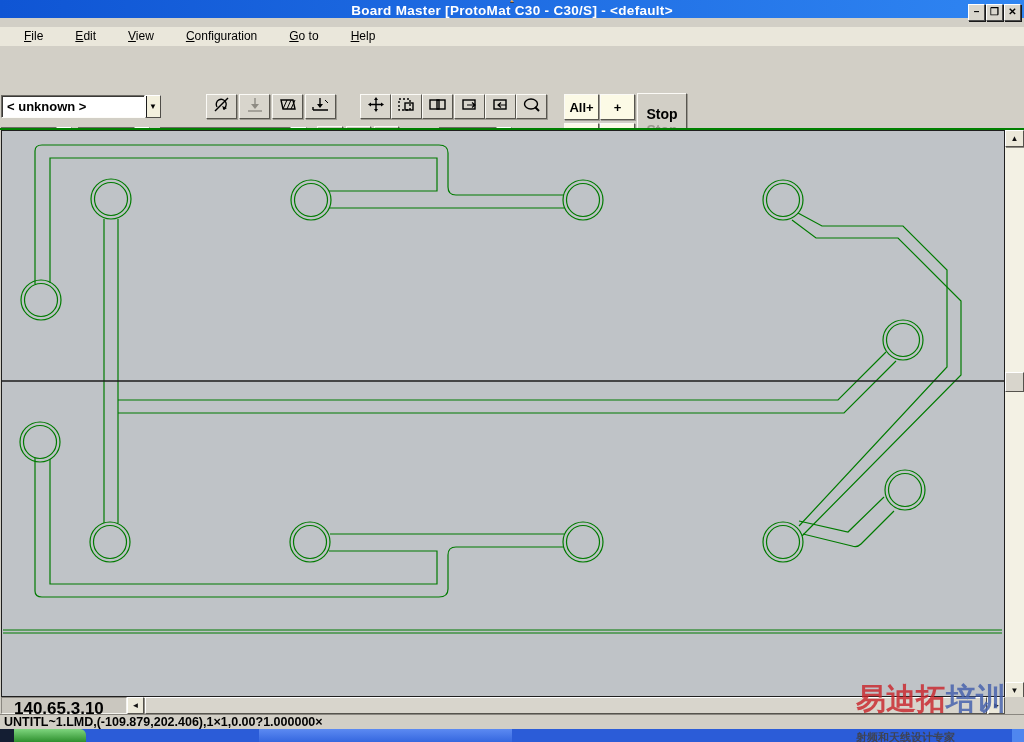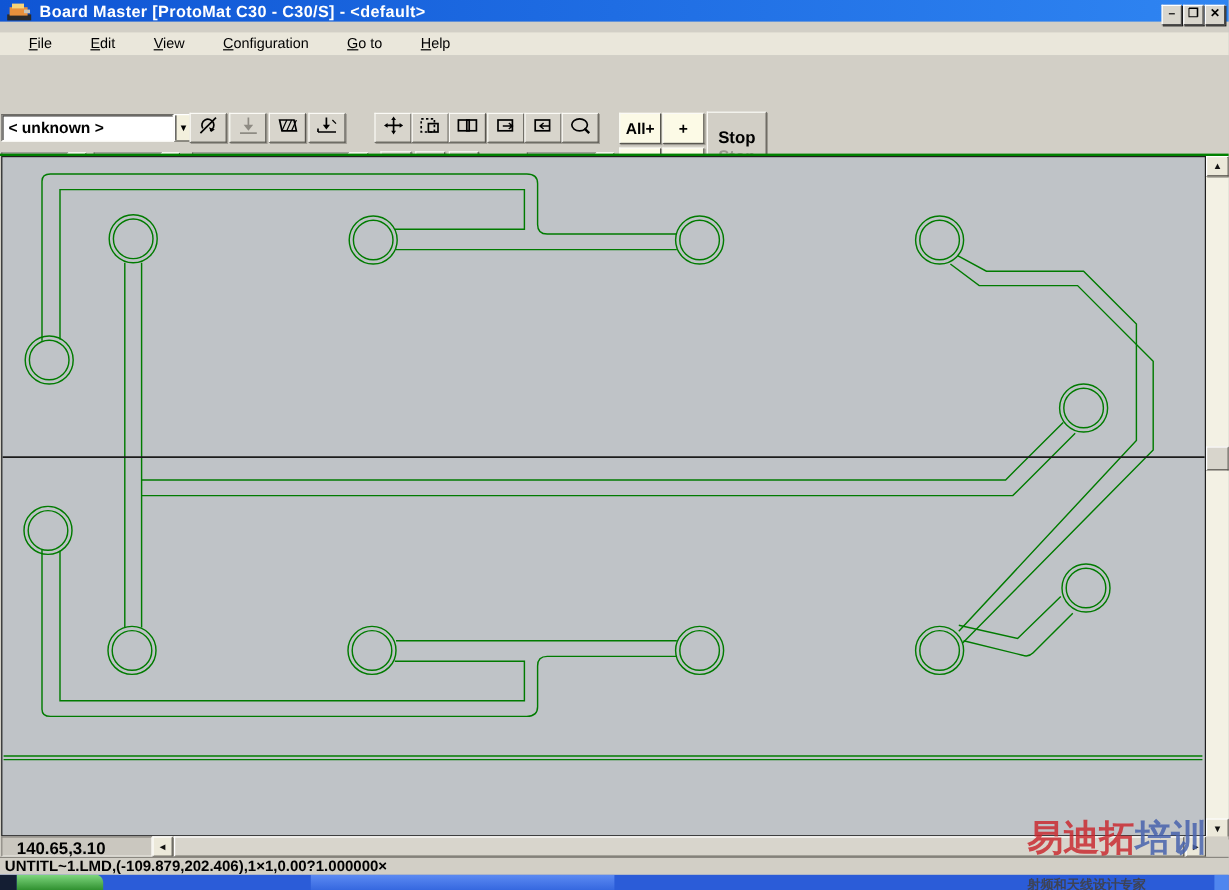--- a/index.html
+++ b/index.html
@@ -3,37 +3,37 @@
 <meta charset="utf-8">
 <style>
   html,body{margin:0;padding:0;}
   body{width:1024px;height:742px;overflow:hidden;background:#d2cfc6;
        font-family:"Liberation Sans",sans-serif;position:relative;
        -webkit-font-smoothing:none;}
   *{box-sizing:border-box;}
 
   
   .titlebar{position:absolute;left:0;top:0;width:1024px;height:18px;
-    background:linear-gradient(90deg,#0f55d4,#2f85f2);display:flex;align-items:center;}
+    background:linear-gradient(90deg,#0f55d4,#2f85f2);display:flex;align-items:center;flex-direction:column;}
   .title-icon{width:22px;height:17px;margin:0 6px 0 5px;}
   .title-text{color:#fff;font-weight:bold;font-size:13.5px;letter-spacing:.3px;}
   .title-btns{position:absolute;right:3px;top:4px;display:flex;gap:1px;}
   .tbtn{width:17px;height:17px;background:#d9d6cd;border:1px solid;
     border-color:#fff #4d4d4d #4d4d4d #fff;box-shadow:1px 1px 0 #1a1a1a;
     font-size:10px;font-weight:bold;line-height:14px;text-align:center;color:#000;}
 
   .menubar{position:absolute;left:0;top:27px;width:1024px;height:19px;
     background:#eae7db;display:flex;align-items:center;font-size:12px;color:#000;}
   .menu-item{padding:2px 8px 3px 24px;}
   .menu-item u{text-decoration:underline;}
 
   .toolbar{position:absolute;left:0;top:46px;width:1024px;height:82px;background:#d2cfc6;}
 
   .raised{background:#d8d5cc;border:1px solid;border-color:#fbfaf6 #58564f #58564f #fbfaf6;
-    box-shadow:1px 1px 0 #9d9a92;}
+    box-shadow:1px 1px 0 #9d9a92;margin-left:48px;}
   .cream{background:#fcfae6;}
   .sunken-field{background:#fff;border:1px solid;border-color:#6e6c66 #fdfcf8 #fdfcf8 #6e6c66;
     box-shadow:inset 1px 1px 0 #3a3936;}
   .cellpanel{background:#cac7bf;border:1px solid;border-color:#8a8780 #f4f3ee #f4f3ee #8a8780;}
 
   .combo{position:absolute;display:flex;}
   .combo .cval{flex:1;background:#fff;border:1px solid;border-color:#6e6c66 #fdfcf8 #fdfcf8 #6e6c66;
      box-shadow:inset 1px 1px 0 #3a3936;font-weight:bold;font-size:13px;padding:3px 2px 0 5px;
      white-space:nowrap;overflow:hidden;}
   .combo .cdd{width:16px;background:#f3f0dd;border:1px solid;border-color:#fff #4f4d48 #4f4d48 #fff;
@@ -63,21 +63,21 @@
   .vscroll{position:absolute;left:1005px;top:130px;width:19px;height:570px;background:#f3f1e4;}
   .hscroll-track{position:absolute;background:#f3f1e4;}
   .scroll-btn{position:absolute;background:#ece9da;border:1px solid;
      border-color:#fff #55534d #55534d #fff;box-shadow:1px 1px 0 #8f8c84;
      display:flex;align-items:center;justify-content:center;font-size:8px;color:#111;}
   .scroll-thumb{position:absolute;background:#d8d5cc;border:1px solid;
      border-color:#fff #55534d #55534d #fff;}
 
   .coordcell{position:absolute;left:1px;top:697px;width:126px;height:17px;
      background:#cac7bf;border:1px solid;border-color:#8a8780 #f4f3ee #f4f3ee #8a8780;
-     font-weight:bold;font-size:14px;padding:1px 0 0 12px;color:#000;}
+     font-weight:bold;font-size:17px;padding:1px 0 0 12px;color:#000;}
 
   .statusline{position:absolute;left:0;top:714px;width:1024px;height:15px;background:#d2cfc6;
      border-top:1px solid #8a8780;font-weight:bold;font-size:12.5px;color:#000;
      padding:0 0 0 4px;white-space:nowrap;line-height:15px;}
 
   
   .taskbar{position:absolute;left:0;top:729px;width:1024px;height:13px;background:#2b5cd8;overflow:hidden;}
   .taskbar .corner{position:absolute;left:0;top:0;width:14px;height:13px;background:#141e33;}
   .taskbar .startbtn{position:absolute;left:14px;top:0;width:72px;height:13px;
      background:linear-gradient(180deg,#7ed67e,#2e8f2e);border-radius:0 6px 0 0;}

